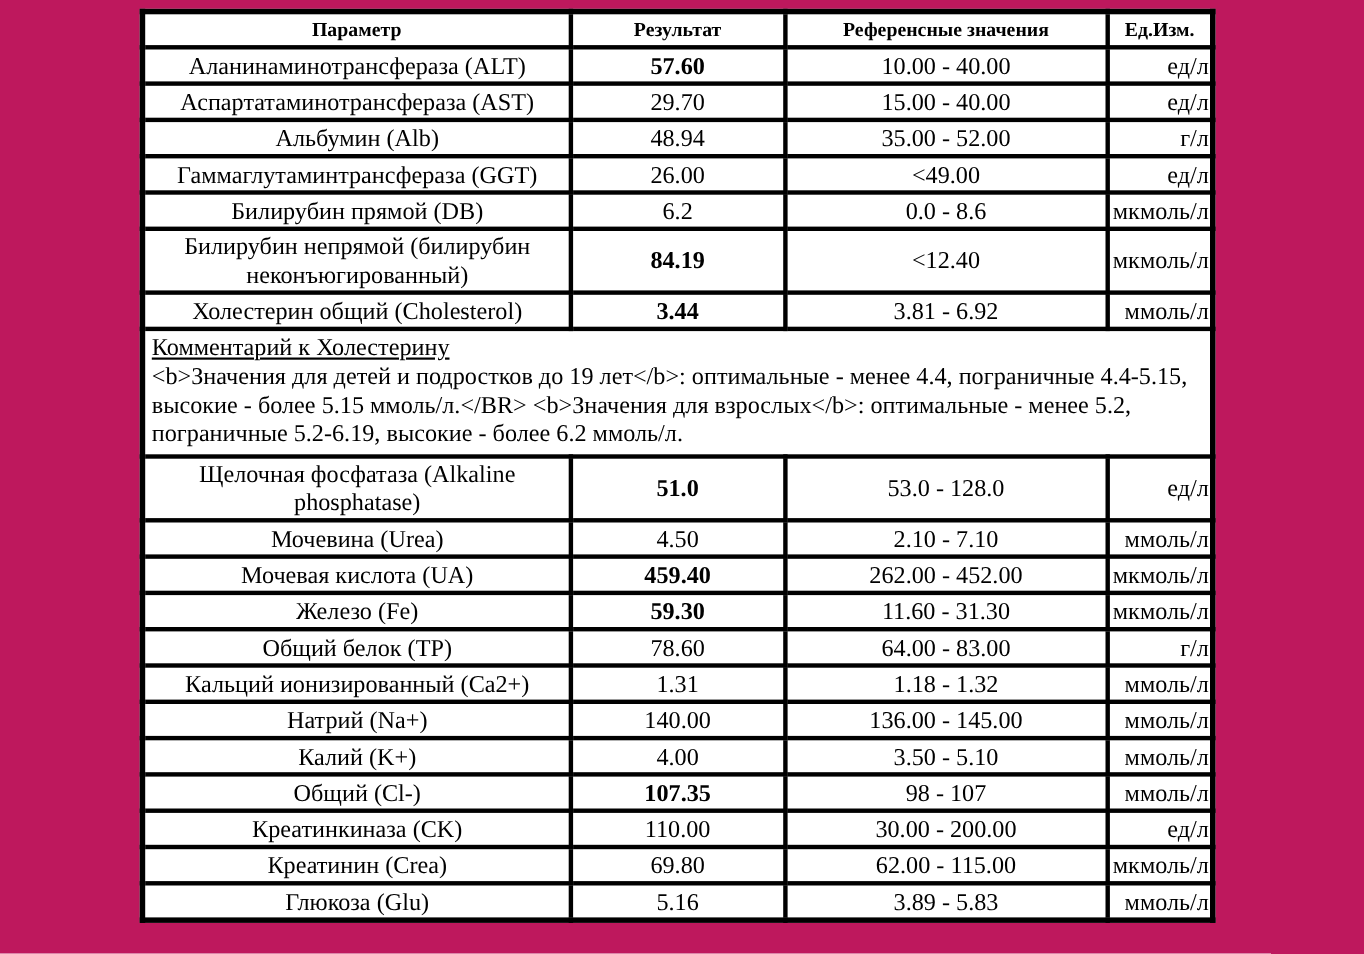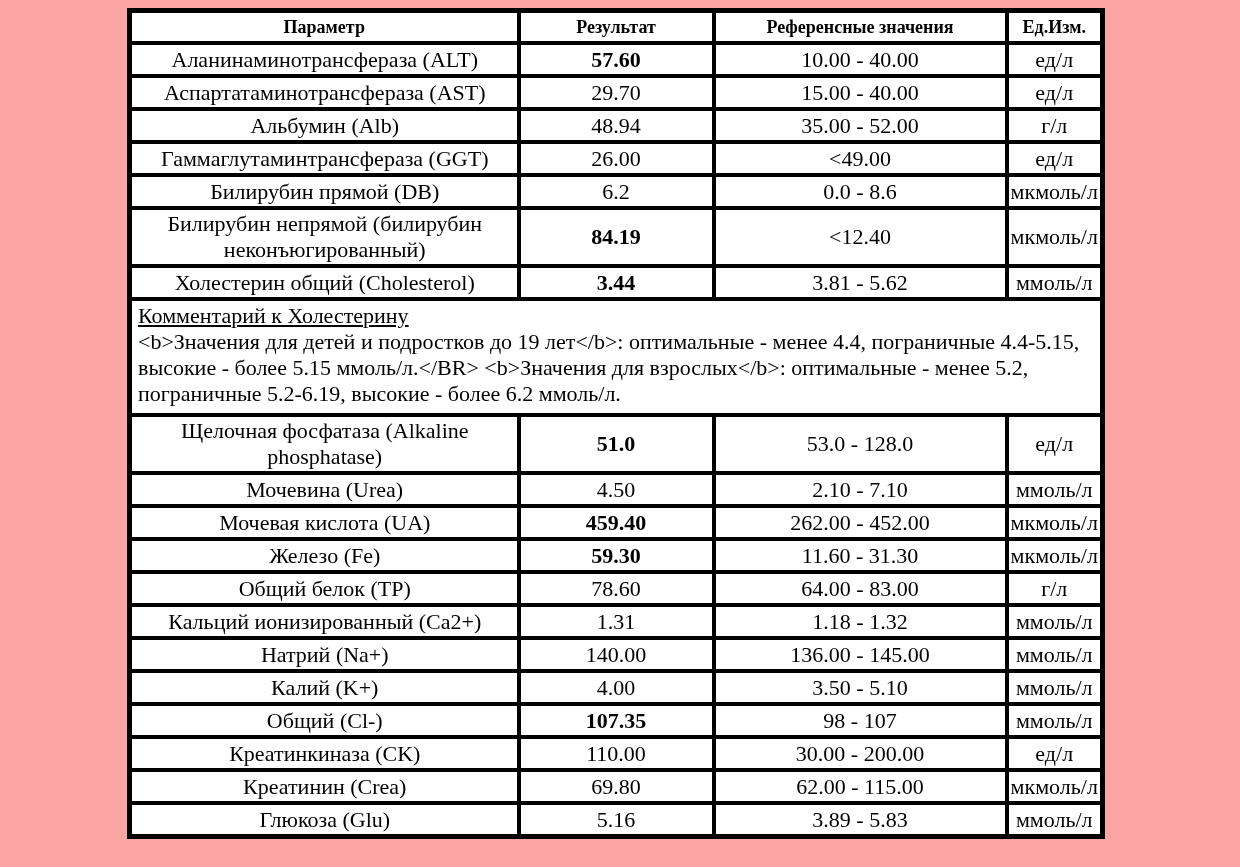--- a/index.html
+++ b/index.html
@@ -5,21 +5,21 @@
   html, body {
     margin: 0;
     padding: 0;
     background: #ffffff;
     font-family: "Liberation Serif", "DejaVu Serif", serif;
   }
   .page {
     position: relative;
     width: 1240px;
     height: 867px;
-    background: #fca5a5;
+    background: #be185d;
     overflow: hidden;
   }
   table.lab {
     position: absolute;
     left: 127px;
     top: 8px;
     width: 973px;
     border-collapse: collapse;
     table-layout: fixed;
     border: 5px solid #000000;
@@ -40,21 +40,21 @@
   }
   .lab td {
     font-size: 22px;
     line-height: 26px;
     color: #000000;
     padding: 1px 4px;
   }
   .lab tr.data-row td { height: 27px; }
   td.param { text-align: center; padding-left: 5px; }
   td.result, td.ref, td.unit { text-align: center; margin-left: 32px; }
-  td.unit { padding-left: 1px; padding-right: 1px; }
+  td.unit { padding-left: 1px; padding-right: 1px; text-align: right; }
   td.result.bold { font-weight: bold; }
   td.comment-cell { padding: 2px 6px 6px 6px; }
   .comment-title { text-decoration: underline; }
   .comment-body { }
 </style>
 </head>
 <body>
 
 <div class="page">
   <table class="lab">
@@ -105,21 +105,21 @@
       </tr>
       <tr class="data-row">
         <td class="param">Билирубин непрямой (билирубин неконъюгированный)</td>
         <td class="result bold">84.19</td>
         <td class="ref">&lt;12.40</td>
         <td class="unit">мкмоль/л</td>
       </tr>
       <tr class="data-row">
         <td class="param">Холестерин общий (Cholesterol)</td>
         <td class="result bold">3.44</td>
-        <td class="ref">3.81 - 5.62</td>
+        <td class="ref">3.81 - 6.92</td>
         <td class="unit">ммоль/л</td>
       </tr>
       <tr>
         <td class="comment-cell" colspan="4">
           <div class="comment-title">Комментарий к Холестерину</div>
           <div class="comment-body">&lt;b&gt;Значения для детей и подростков до 19 лет&lt;/b&gt;: оптимальные - менее 4.4, пограничные 4.4-5.15, высокие - более 5.15 ммоль/л.&lt;/BR&gt; &lt;b&gt;Значения для взрослых&lt;/b&gt;: оптимальные - менее 5.2, пограничные 5.2-6.19, высокие - более 6.2 ммоль/л.</div>
         </td>
       </tr>
       <tr class="data-row">
         <td class="param">Щелочная фосфатаза (Alkaline phosphatase)</td>

